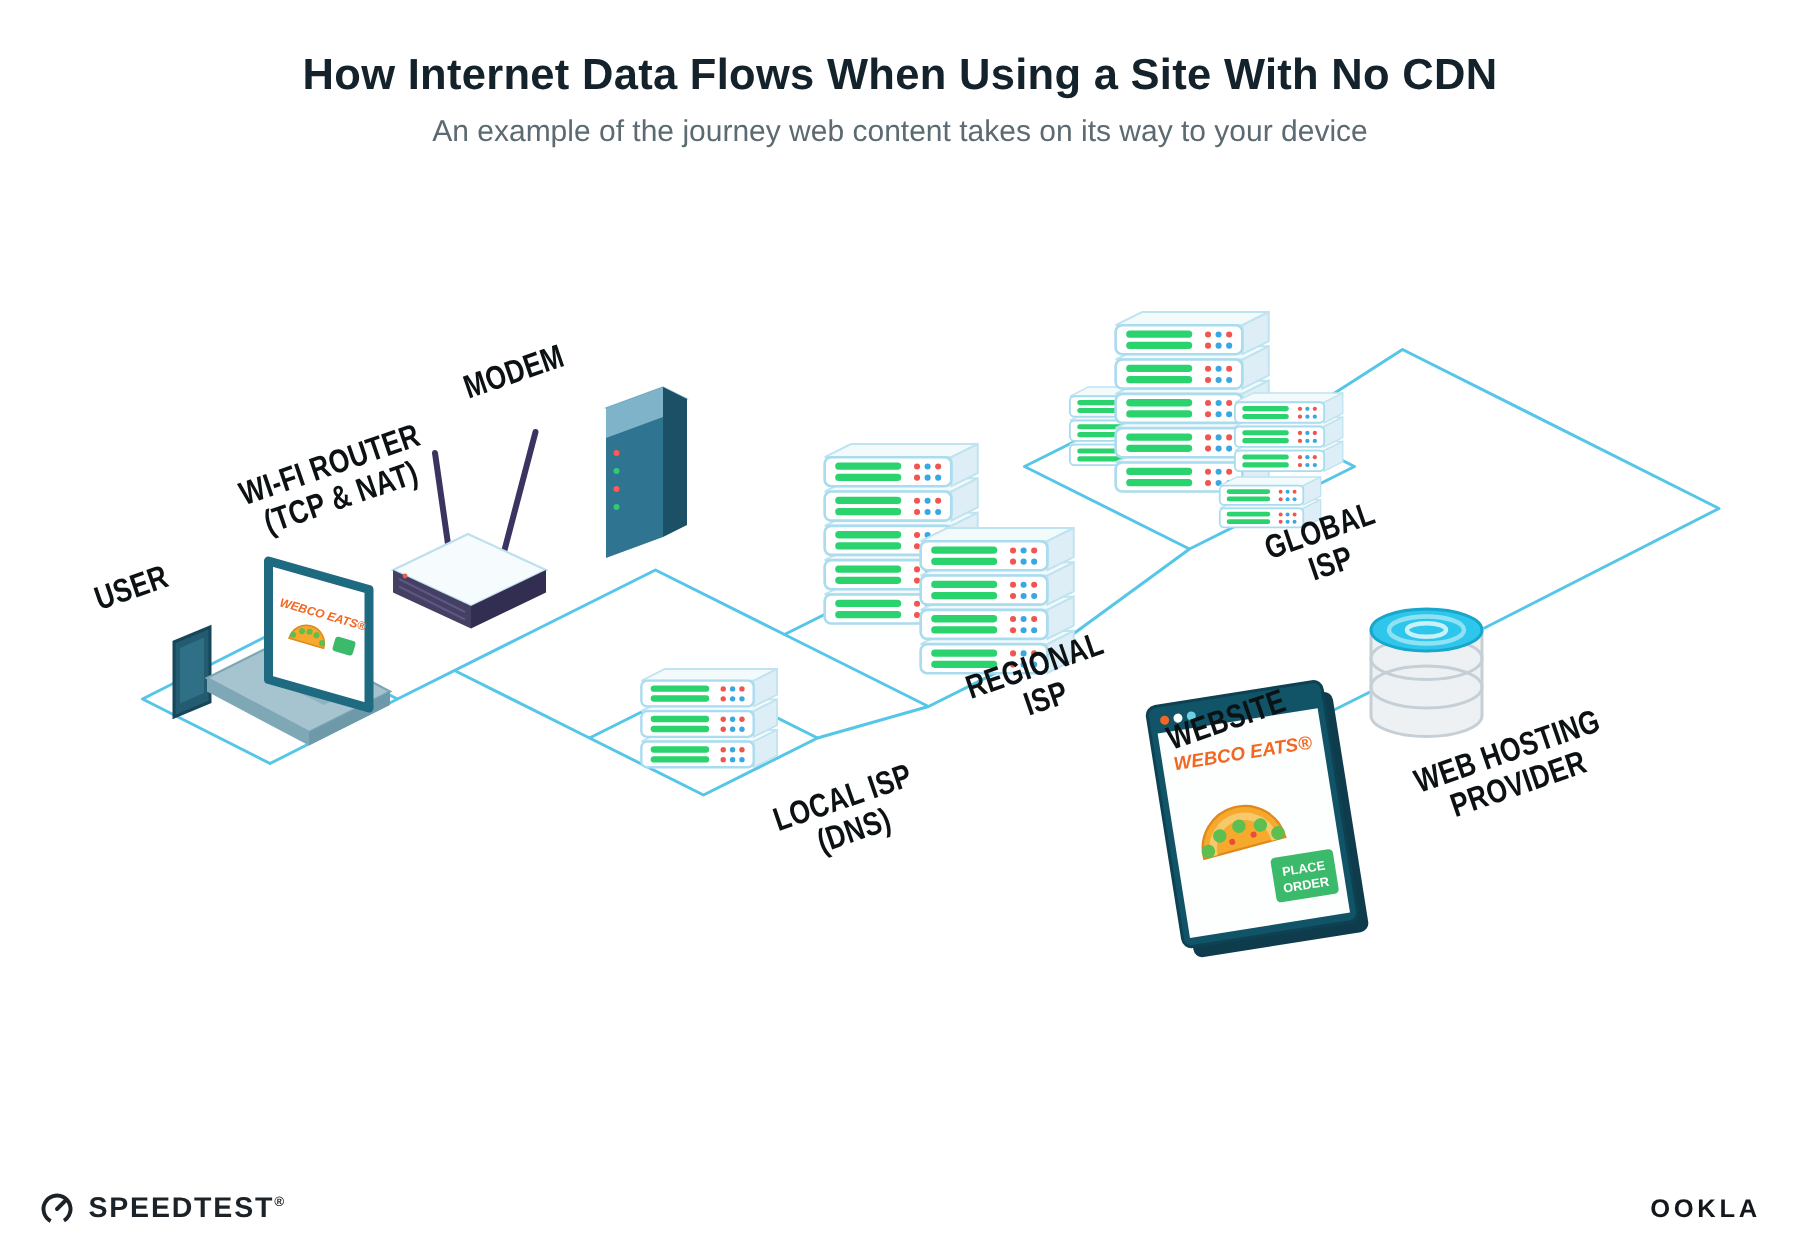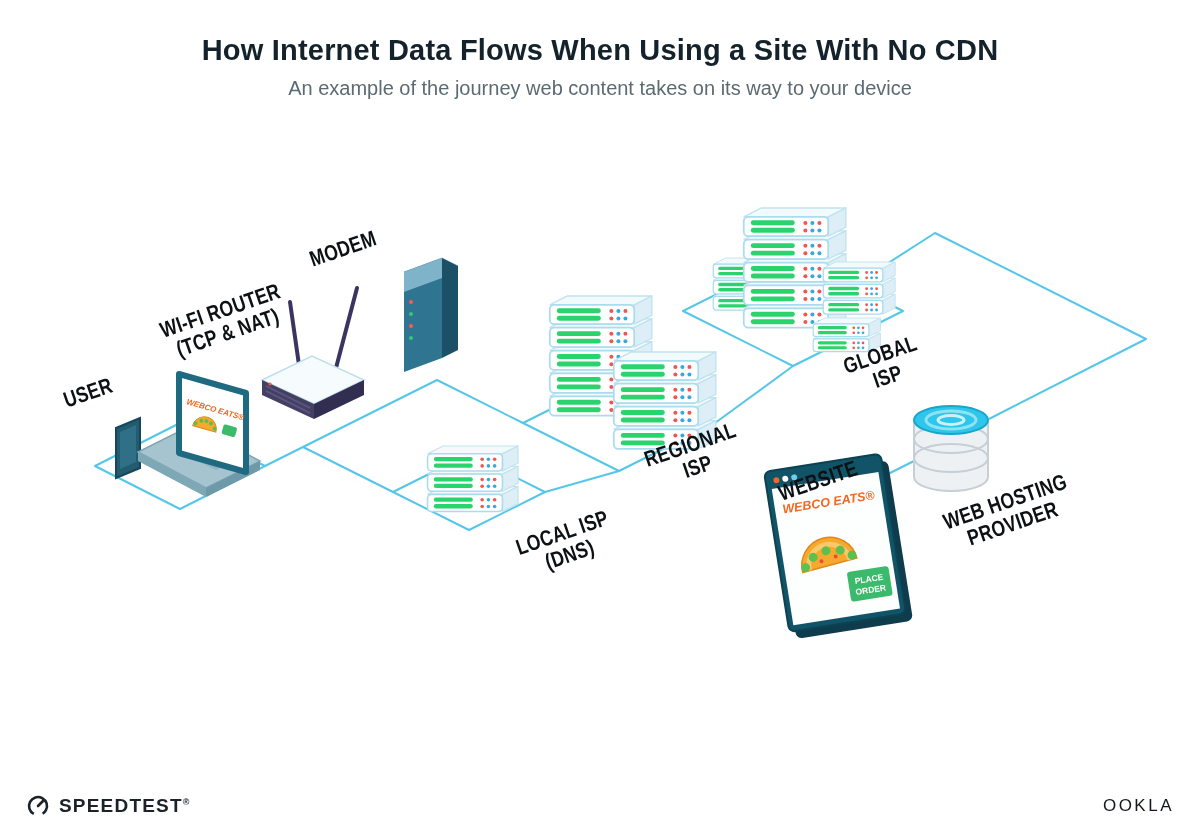--- a/index.html
+++ b/index.html
@@ -25,21 +25,21 @@
 
   .node-label {
     position:absolute; text-align:center; font-weight:700; color:#0c1114;
     font-size:20px; line-height:1.06; letter-spacing:0.3px; white-space:nowrap;
     transform:translate(-50%,-50%) rotate(-19deg) scale(0.88,1.1);
   }
 
   .footer-left { position:absolute; left:26px; bottom:18px; display:flex; align-items:center; gap:9px; color:#1b2228; }
   .footer-left .st-label { font-size:19px; font-weight:700; letter-spacing:1.2px; }
   .footer-left sup { font-size:9px; vertical-align:super; }
-  .footer-right { position:absolute; right:26px; bottom:20px; font-size:17px; font-weight:400; letter-spacing:2.5px; color:#14181c; }
+  .footer-right { position:absolute; right:26px; bottom:20px; font-size:17px; font-weight:700; letter-spacing:2.5px; color:#14181c; }
 </style>
 </head>
 <body>
 
 <div class="page">
 
   <div class="header">
     <div class="title">How Internet Data Flows When Using a Site With No CDN</div>
     <div class="subtitle">An example of the journey web content takes on its way to your device</div>
   </div>

